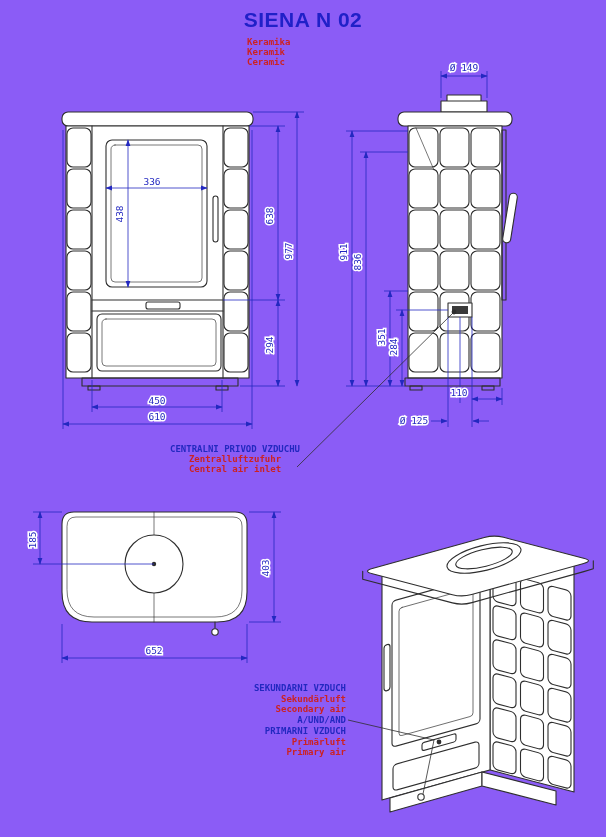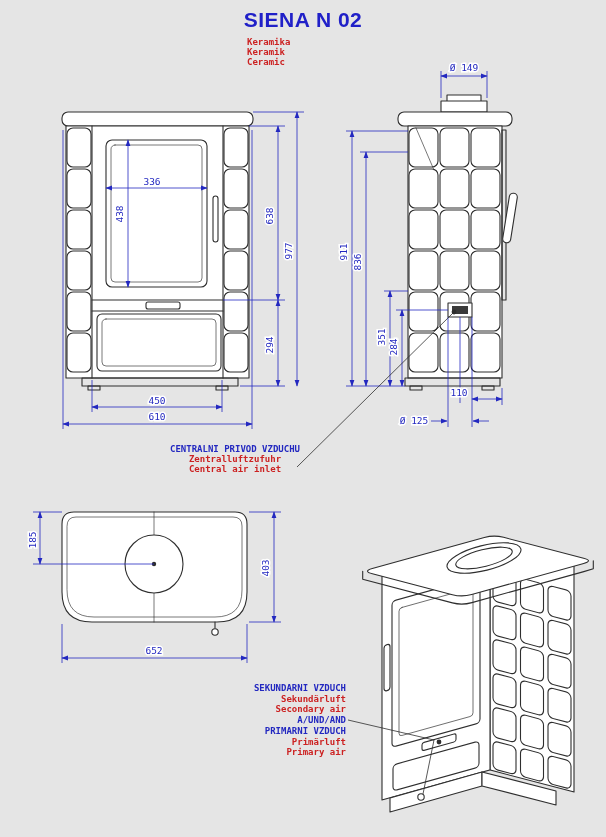--- a/index.html
+++ b/index.html
@@ -1,16 +1,16 @@
 <!DOCTYPE html>
 <html><head>
 <meta charset="utf-8">
 <style>
   html,body{margin:0;padding:0;background:#ffffff}
-  #sheet{position:relative;width:606px;height:837px;background:#e5e5e5;overflow:hidden}
+  #sheet{position:relative;width:606px;height:837px;background:#8b5cf6;overflow:hidden}
   svg{display:block}
   .ln{stroke:#2e2e2e;stroke-width:1.1;fill:none;stroke-linejoin:round;stroke-linecap:round}
   .thin{stroke-width:.65}
   .fw{fill:#ffffff}
   .dk{fill:#3a3a3a;stroke:none}
   .dl{stroke:#2328c0;stroke-width:.8;fill:none}
   .dim{font:9.5px "DejaVu Sans Mono",monospace;fill:#2328c0;paint-order:stroke;stroke:#ffffff;stroke-width:3px}
   .lbl-b{font:bold 9px "DejaVu Sans Mono",monospace;fill:#2328c0}
   .lbl-r{font:bold 9px "DejaVu Sans Mono",monospace;fill:#cc2222}
   .ttl{font:bold 21px "Liberation Sans",sans-serif;fill:#2020c8;letter-spacing:.5px}

